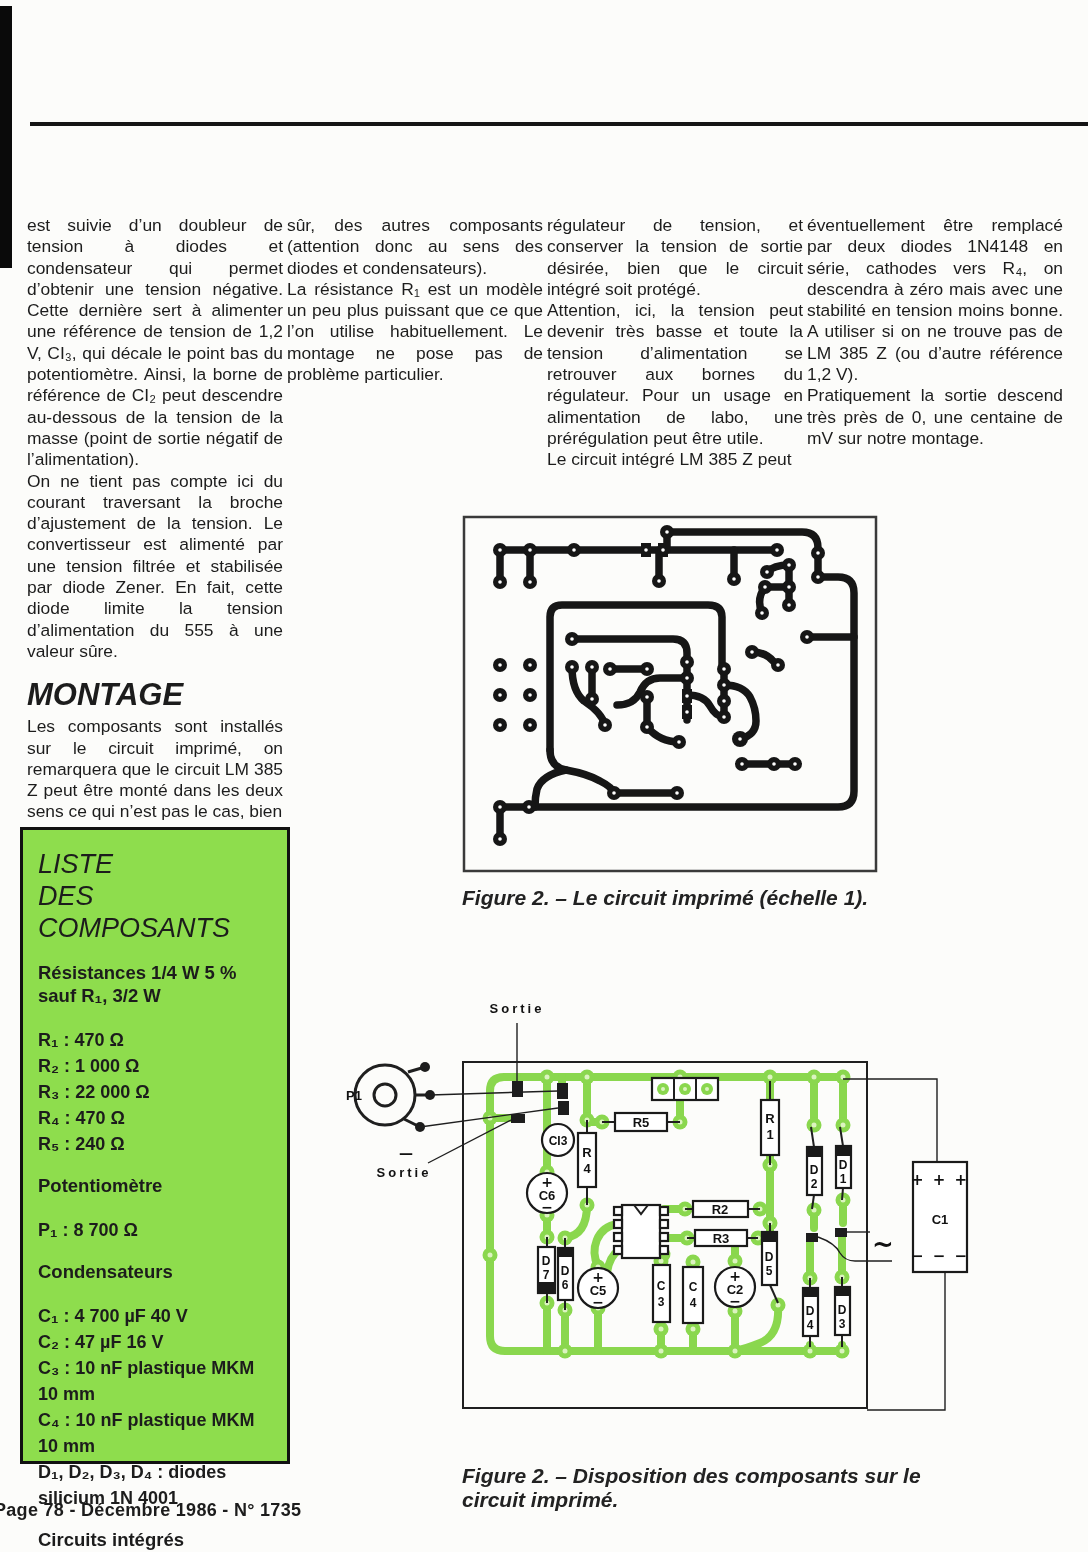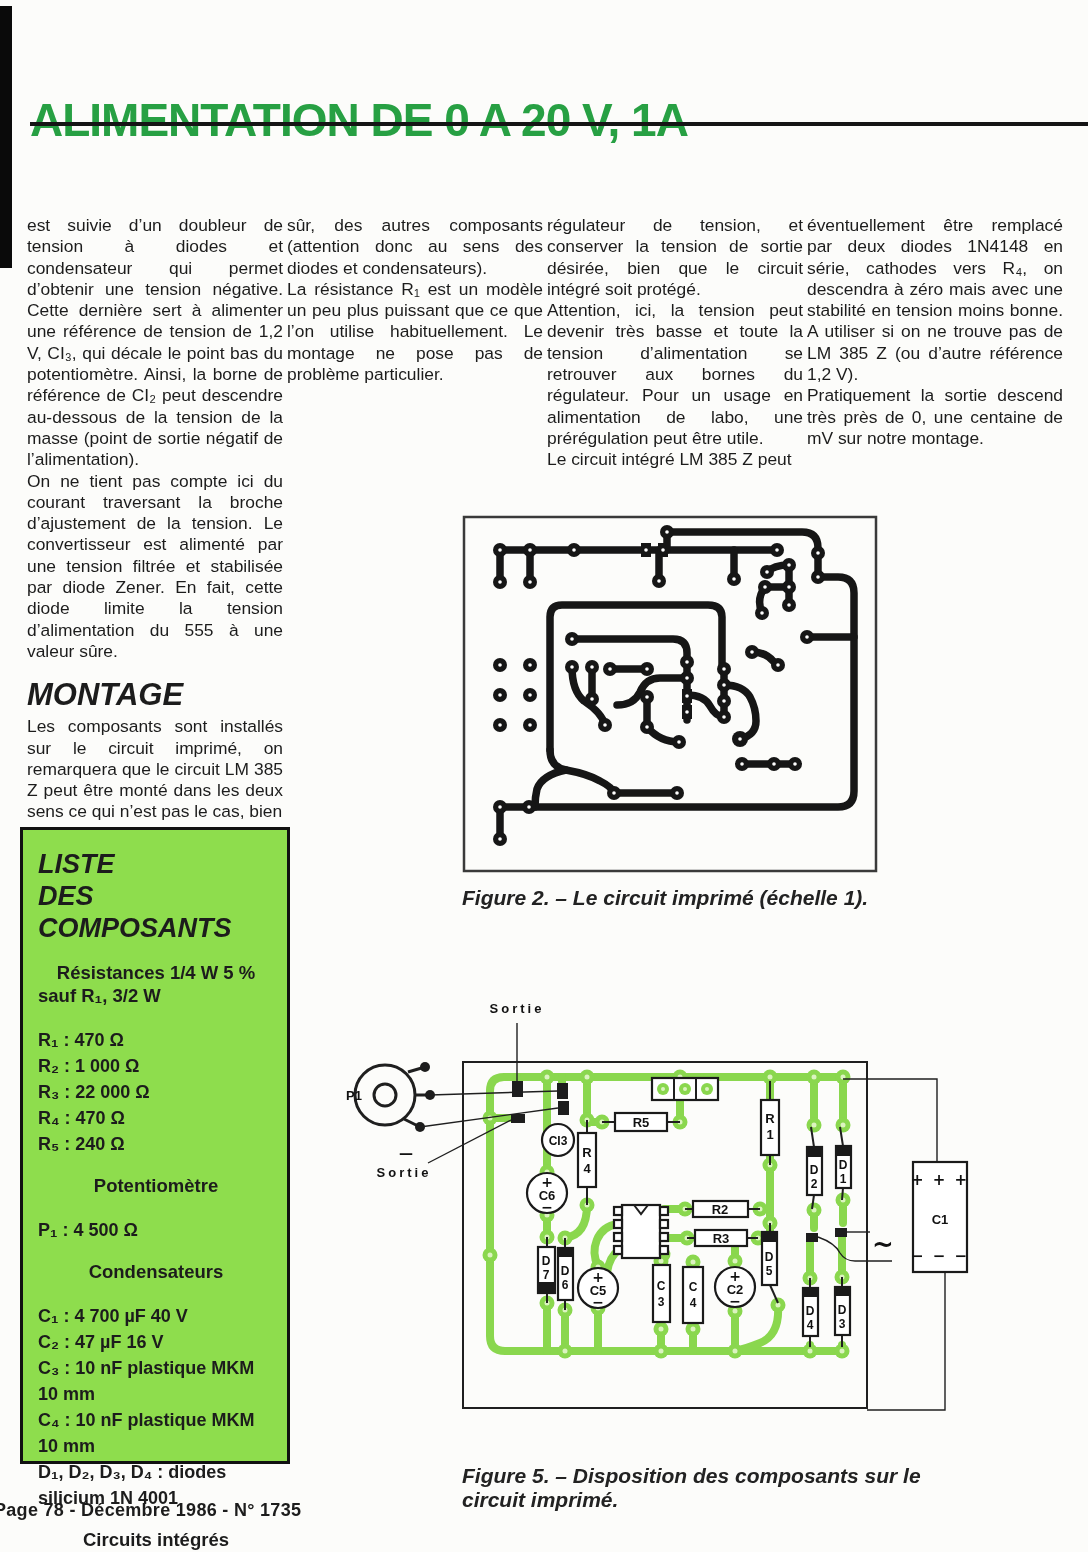--- a/index.html
+++ b/index.html
@@ -29,22 +29,22 @@
   .montage{
     font-size:31px; font-weight:700; font-style:italic; letter-spacing:0;
     margin:16px 0 4px 0; line-height:34px;
   }
   .gap-top{margin-top:24px;}
   .sidebar{
     position:absolute; left:20px; top:827px; width:270px; height:637px;
     box-sizing:border-box; background:var(--sidebar-green);
     border:3.5px solid #111; padding:18px 13px 10px 15px;
   }
-  .sidebar-title{font-size:27px; line-height:32px; font-weight:700; font-style:italic;}
-  .side-h{font-size:18.5px; font-weight:700; margin-top:17px; line-height:23px;text-align:center;}
+  .sidebar-title{font-size:27px; line-height:32px; font-weight:400; font-style:italic;}
+  .side-h{font-size:18.5px; font-weight:700; margin-top:17px; line-height:23px;}
   .side-h2{font-size:18.5px; font-weight:700; line-height:23px;}
   .side-items{margin-top:20px;}
   .side-item{font-size:18px; line-height:26px; font-weight:600;}
   .fig2{position:absolute; left:462px; top:515px; width:416px; height:358px;}
   .fig-caption{
     position:absolute; font-size:21px; font-style:italic; font-weight:600; color:#222;
   }
   .cap2{left:462px; top:886px; width:420px;}
   .cap3{left:462px; top:1464px; width:480px;}
   .fig3{position:absolute; left:340px; top:995px; width:730px; height:470px;}
@@ -72,21 +72,20 @@
   .f3tilde{font:700 26px "DejaVu Sans",sans-serif; fill:#111; text-anchor:middle;}
   .f3plusrow{font:700 15px "DejaVu Sans",sans-serif; fill:#111; text-anchor:middle; letter-spacing:2px;}
 </style>
 </head>
 <body>
 
 <div class="page">
 
   <div class="edge-bar"></div>
 
-  <h1 class="title">ALIMENTATION DE 0 A 20 V, 1A</h1>
   <div class="title-rule"></div>
 
   <div class="col col1">
     <p>est suivie d’un doubleur de tension à diodes et condensateur qui permet d’obtenir une tension négative. Cette dernière sert à alimenter une référence de tension de 1,2 V, CI₃, qui décale le point bas du potentiomètre. Ainsi, la borne de référence de CI₂ peut descendre au-dessous de la tension de la masse (point de sortie négatif de l’alimentation).</p>
     <p>On ne tient pas compte ici du courant traversant la broche d’ajustement de la tension. Le convertisseur est alimenté par une tension filtrée et stabilisée par diode Zener. En fait, cette diode limite la tension d’alimentation du 555 à une valeur sûre.</p>
     <div class="montage">MONTAGE</div>
     <p>Les composants sont installés sur le circuit imprimé, on remarquera que le circuit LM 385 Z peut être monté dans les deux sens ce qui n’est pas le cas, bien</p>
   </div>
   <div class="col col2">
     <p>sûr, des autres composants (attention donc au sens des diodes et condensateurs).</p>
@@ -111,21 +110,21 @@
     <div class="side-items">
       <div class="side-item">R₁ : 470 Ω</div>
       <div class="side-item">R₂ : 1 000 Ω</div>
       <div class="side-item">R₃ : 22 000 Ω</div>
       <div class="side-item">R₄ : 470 Ω</div>
       <div class="side-item">R₅ : 240 Ω</div>
     </div>
 
     <div class="side-h">Potentiomètre</div>
     <div class="side-items">
-      <div class="side-item">P₁ : 4 500 Ω</div>
+      <div class="side-item">P₁ : 8 700 Ω</div>
     </div>
 
     <div class="side-h">Condensateurs</div>
     <div class="side-items">
       <div class="side-item">C₁ : 4 700 µF 40 V</div>
       <div class="side-item">C₂ : 47 µF 16 V</div>
       <div class="side-item">C₃ : 10 nF plastique MKM 10 mm</div>
       <div class="side-item">C₄ : 10 nF plastique MKM 10 mm</div>
       <div class="side-item">D₁, D₂, D₃, D₄ : diodes silicium 1N 4001</div>
     </div>
@@ -801,16 +800,16 @@
       <text class="f3txt-s" x="502" y="319">D</text>
       <text class="f3txt-s" x="502" y="333">3</text>
     </g>
     <g>
       <rect class="f3c" x="573" y="167" width="54" height="110"></rect>
       <text class="f3plusrow" x="600" y="190">+ + +</text>
       <text class="f3txt" x="600" y="229">C1</text>
       <text class="f3plusrow" x="600" y="266">− − −</text>
     </g>
   </svg>
-  <div class="fig-caption cap3">Figure 5. – Disposition des composants sur le circuit imprimé.</div>
+  <div class="fig-caption cap3">Figure 2. – Disposition des composants sur le circuit imprimé.</div>
 
   <div class="footer">Page 78 - Décembre 1986 - N° 1735</div>
 </div>
 
 </body></html>

